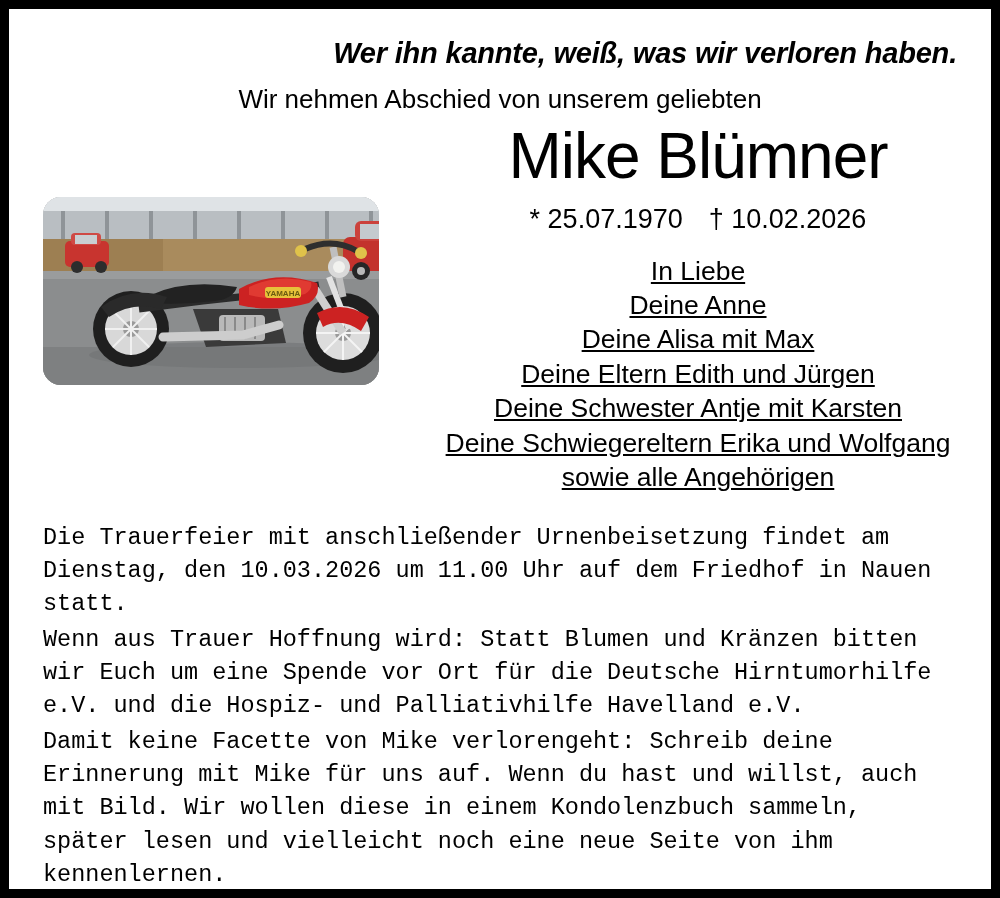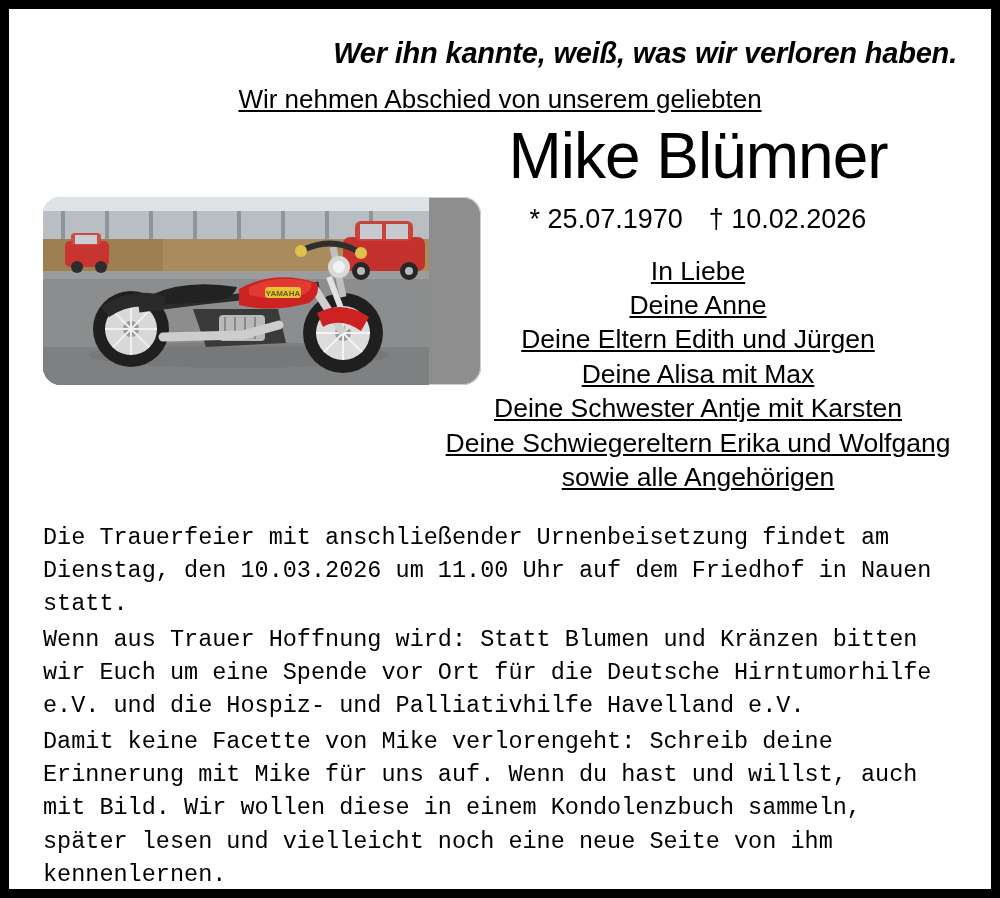--- a/index.html
+++ b/index.html
@@ -28,34 +28,33 @@
     font-style: italic;
     font-weight: bold;
     font-size: 29px;
     letter-spacing: -0.2px;
     margin-top: 6px;
   }
   .subline {
     text-align: center;
     font-size: 26px;
     margin-top: 14px;
-    text-decoration: underline;
   }
   .main-row {
     display: flex;
     align-items: flex-start;
     margin-top: 6px;
   }
   .photo-col {
     width: 392px;
     flex: 0 0 392px;
     padding-top: 76px;
   }
   .photo-frame {
-    width: 438px;
+    width: 336px;
     height: 188px;
     border-radius: 18px;
     overflow: hidden;
     position: relative;
     background: #8e8e8e;
     box-shadow: 0 0 0 1px #cfcfcf inset;
   }
   .photo-frame svg {
     display: block;
   }
@@ -222,22 +221,22 @@
     </div>
 
     <div class="text-col">
       <div class="name">Mike Blümner</div>
       <div class="dates">
         <span>* 25.07.1970</span><span class="gap"></span><span>† 10.02.2026</span>
       </div>
       <div class="family">
         <div>In Liebe</div>
         <div>Deine Anne</div>
+        <div>Deine Alisa mit Max</div>
         <div>Deine Eltern Edith und Jürgen</div>
-        <div>Deine Alisa mit Max</div>
         <div>Deine Schwester Antje mit Karsten</div>
         <div>Deine Schwiegereltern Erika und Wolfgang</div>
         <div>sowie alle Angehörigen</div>
       </div>
     </div>
 
   </div>
 
   <div class="body-text">
     <p class="para p1">Die Trauerfeier mit anschließender Urnenbeisetzung findet am Dienstag, den 10.03.2026 um 11.00 Uhr auf dem Friedhof in Nauen statt.</p>

